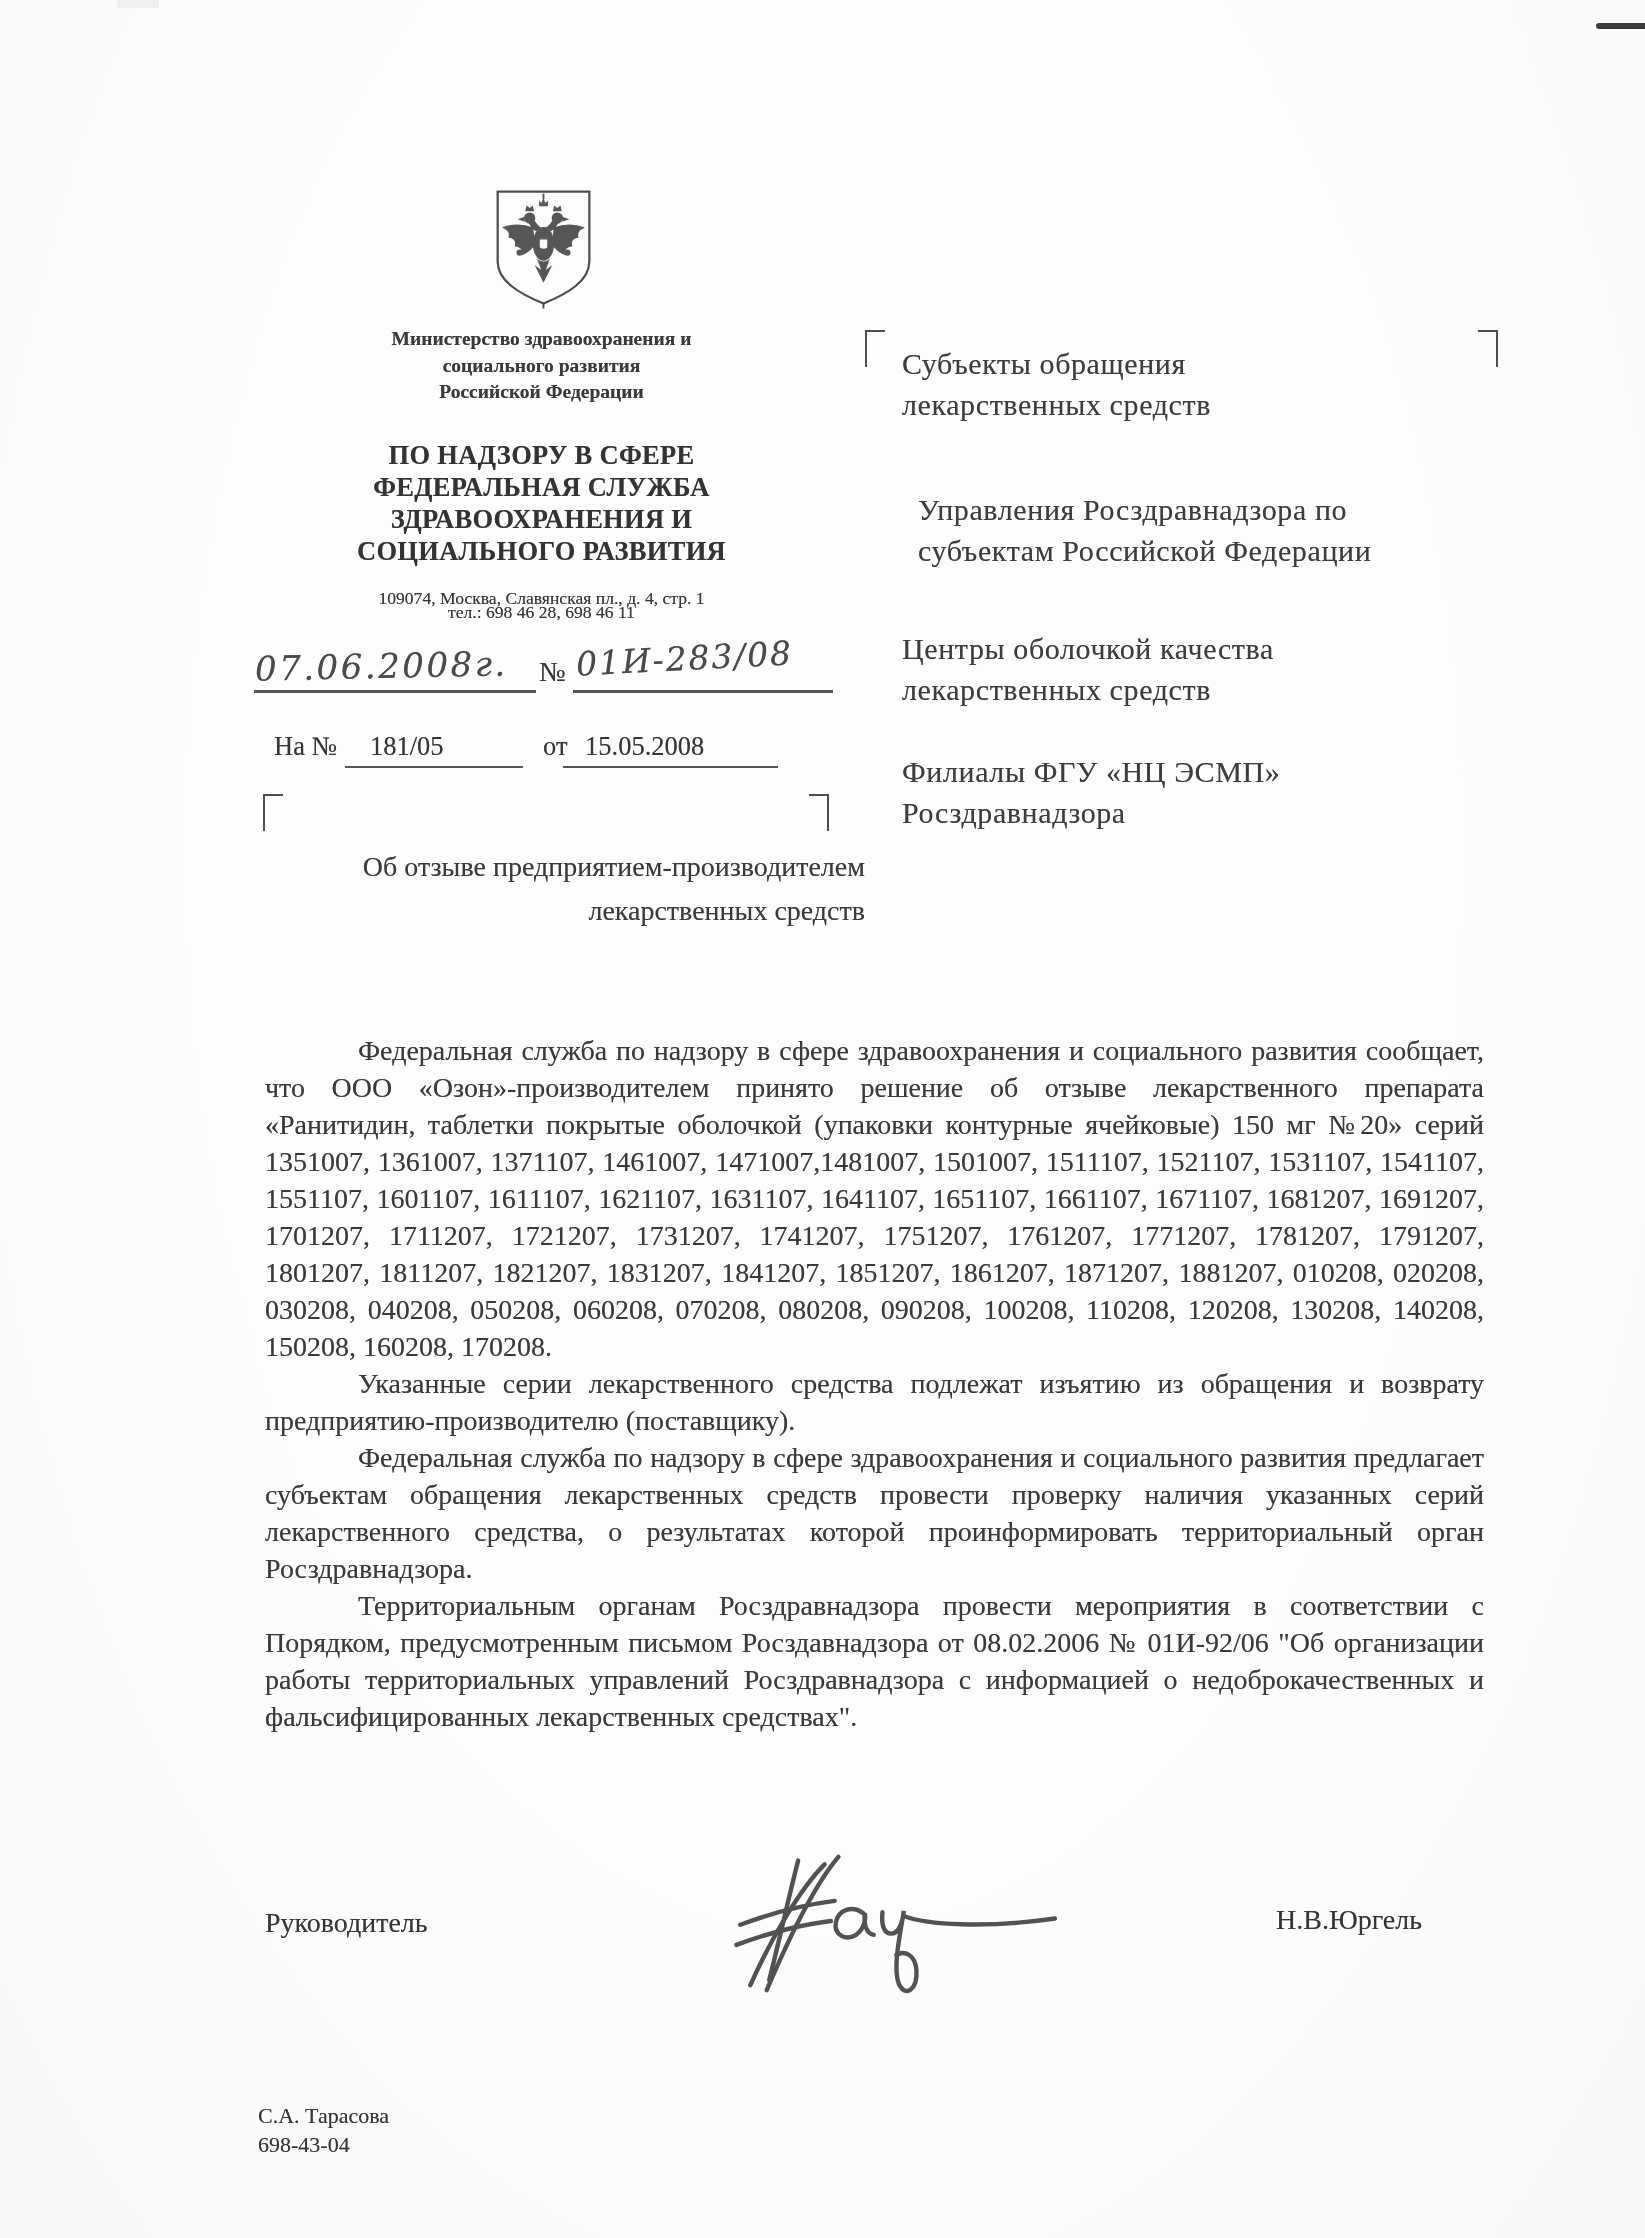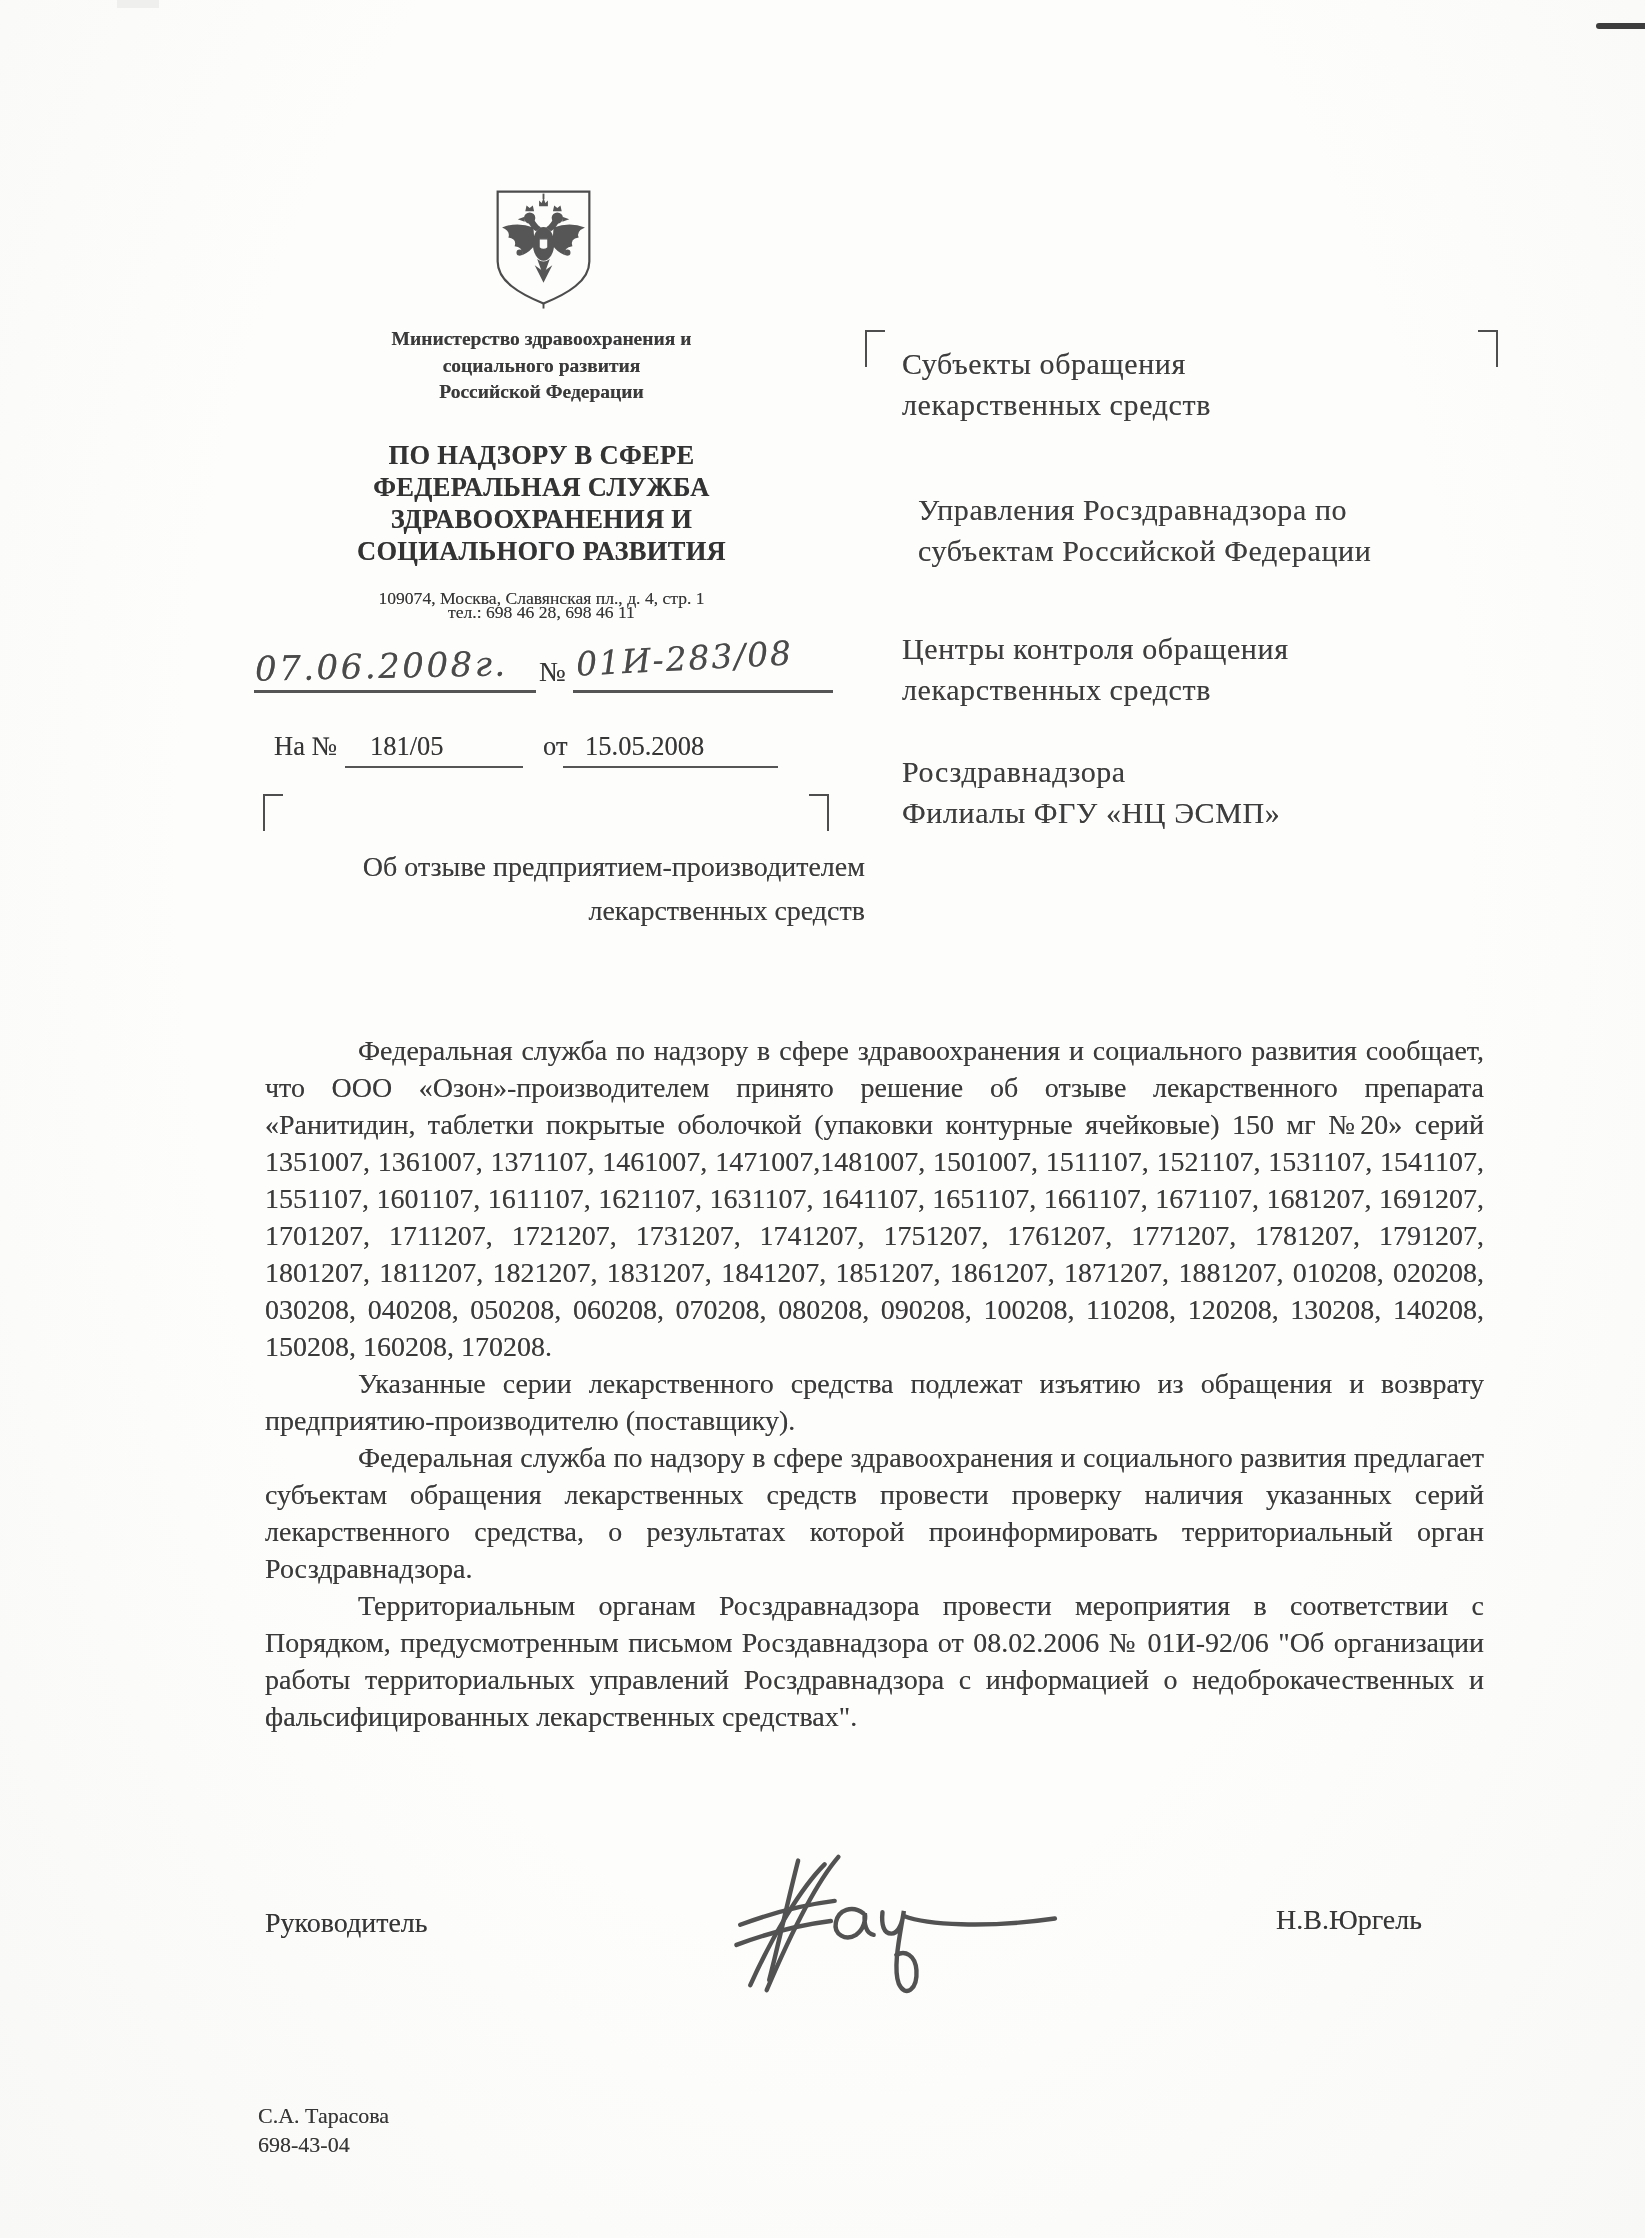--- a/index.html
+++ b/index.html
@@ -131,26 +131,26 @@
 
   <div class="abs recip r1">
     <div>Субъекты обращения</div>
     <div>лекарственных средств</div>
   </div>
   <div class="abs recip r2">
     <div>Управления Росздравнадзора по</div>
     <div>субъектам Российской Федерации</div>
   </div>
   <div class="abs recip r3">
-    <div>Центры контроля обращения</div>
+    <div>Центры оболочкой качества</div>
     <div>лекарственных средств</div>
   </div>
   <div class="abs recip r4">
+    <div>Филиалы ФГУ «НЦ ЭСМП»</div>
     <div>Росздравнадзора</div>
-    <div>Филиалы ФГУ «НЦ ЭСМП»</div>
   </div>
 
   <div class="abs body-text">
     <p>Федеральная служба по надзору в сфере здравоохранения и социального развития сообщает, что ООО «Озон»-производителем принято решение об отзыве лекарственного препарата «Ранитидин, таблетки покрытые оболочкой (упаковки контурные ячейковые) 150 мг №20» серий 1351007, 1361007, 1371107, 1461007, 1471007,1481007, 1501007, 1511107, 1521107, 1531107, 1541107, 1551107, 1601107, 1611107, 1621107, 1631107, 1641107, 1651107, 1661107, 1671107, 1681207, 1691207, 1701207, 1711207, 1721207, 1731207, 1741207, 1751207, 1761207, 1771207, 1781207, 1791207, 1801207, 1811207, 1821207, 1831207, 1841207, 1851207, 1861207, 1871207, 1881207, 010208, 020208, 030208, 040208, 050208, 060208, 070208, 080208, 090208, 100208, 110208, 120208, 130208, 140208, 150208, 160208, 170208.</p>
     <p>Указанные серии лекарственного средства подлежат изъятию из обращения и возврату предприятию-производителю (поставщику).</p>
     <p>Федеральная служба по надзору в сфере здравоохранения и социального развития предлагает субъектам обращения лекарственных средств провести проверку наличия указанных серий лекарственного средства, о результатах которой проинформировать территориальный орган Росздравнадзора.</p>
     <p>Территориальным органам Росздравнадзора провести мероприятия в соответствии с Порядком, предусмотренным письмом Росздавнадзора от 08.02.2006 № 01И-92/06 "Об организации работы территориальных управлений Росздравнадзора с информацией о недоброкачественных и фальсифицированных лекарственных средствах".</p>
   </div>
 
   <div class="abs sign-title">Руководитель</div>

